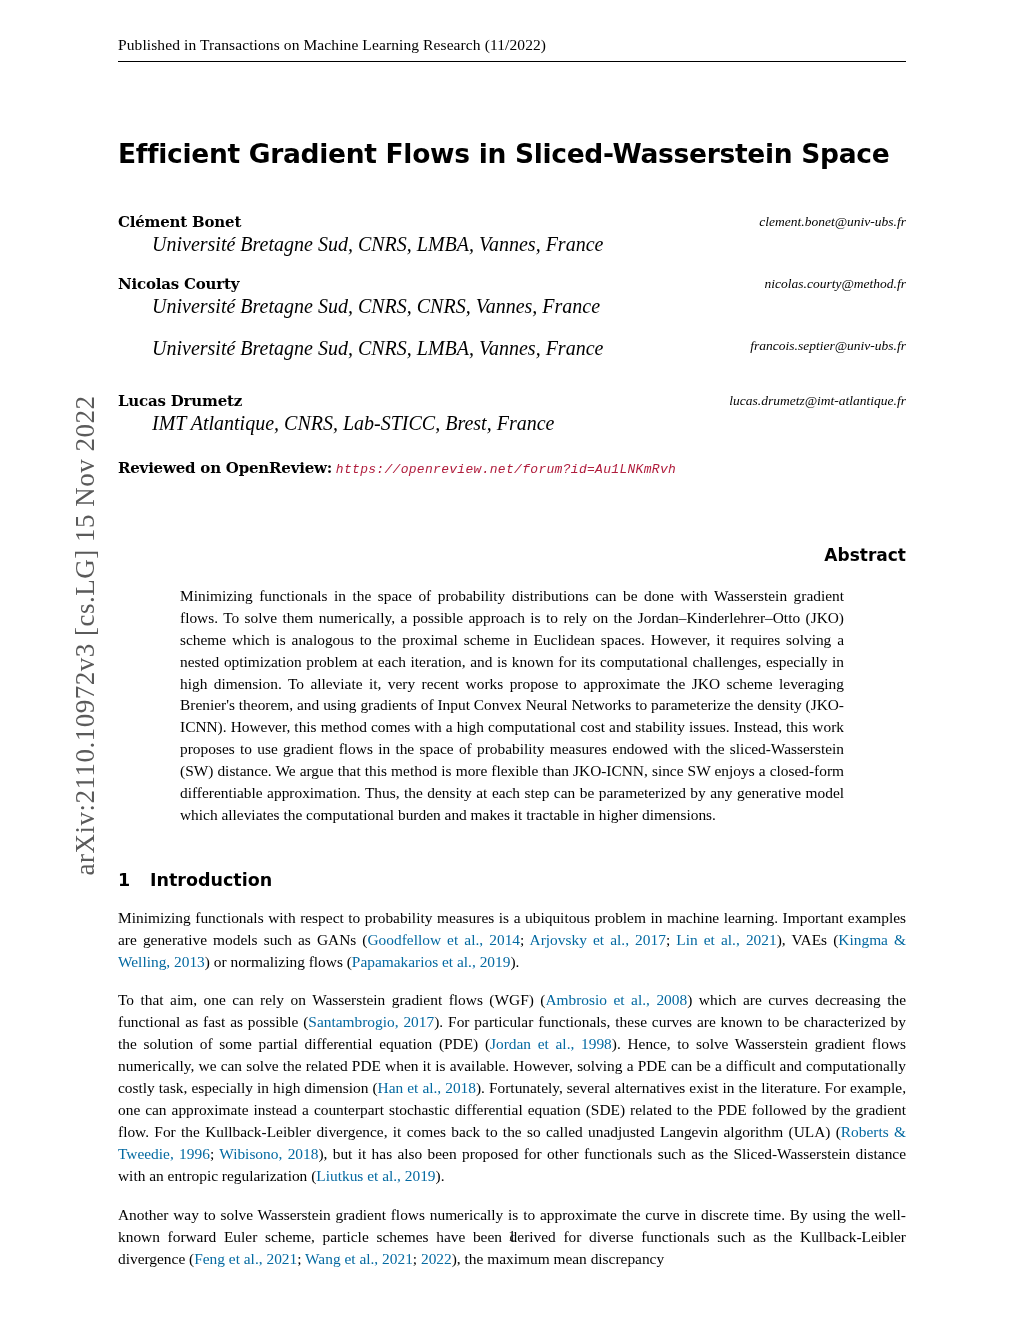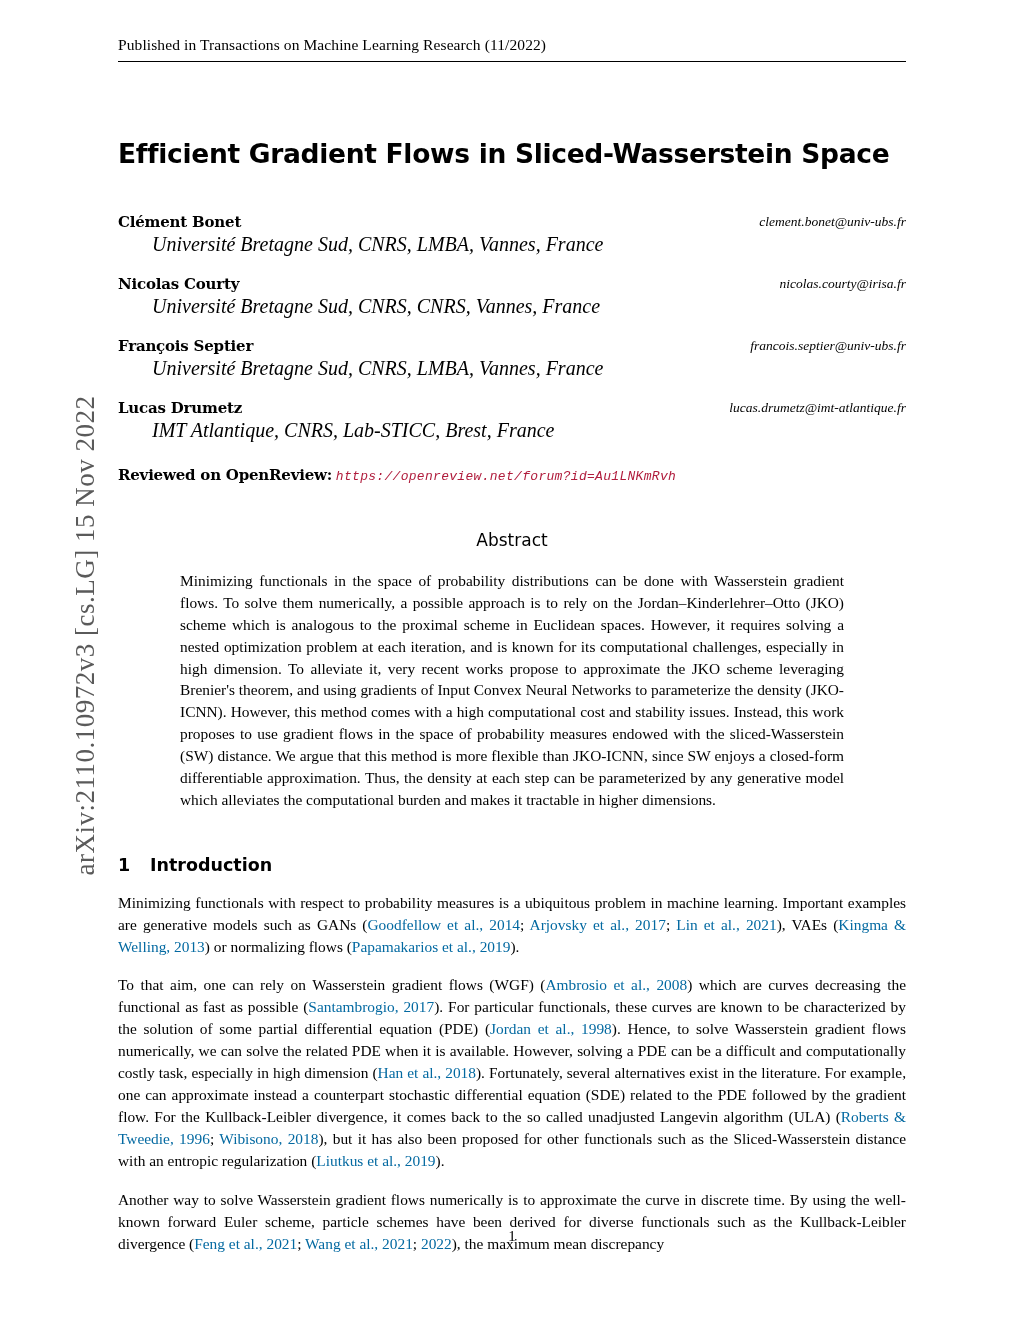--- a/index.html
+++ b/index.html
@@ -93,24 +93,24 @@
   }
   .reviewed .url {
     font-family: Liberation Mono, monospace;
     font-style: italic;
     color: #b01c3c;
     font-size: 13px;
     letter-spacing: 0.3px;
     margin-top: 36px;
   }
   .abstract-head {
-    margin-top: 46px;
-    text-align: center;
+    margin-top: 68px;
+    text-align: right;
     font-family: "DejaVu Sans", sans-serif;
-    font-weight: normal;
+    font-weight: bold;
     font-size: 17px;
   }
   .abstract-body {
     margin: 20px auto 16px auto;
     width: 664px;
     font-size: 15.4px;
     line-height: 1.42;
     text-align: justify;
   }
   .section-head {
@@ -158,25 +158,24 @@
 
       <div class="author-block">
         <div class="author-name">Clément Bonet</div>
         <div class="author-affil">Université Bretagne Sud, CNRS, LMBA, Vannes, France</div>
         <div class="author-email">clement.bonet@univ-ubs.fr</div>
       </div>
 
       <div class="author-block">
         <div class="author-name">Nicolas Courty</div>
         <div class="author-affil">Université Bretagne Sud, CNRS, CNRS, Vannes, France</div>
-        <div class="author-email">nicolas.courty@irisa.fr</div>
-      </div>
-
-      <div class="author-block">
-        <div class="author-name">François Septier</div>
+        <div class="author-email">nicolas.courty@method.fr</div>
+      </div>
+
+      <div class="author-block">
         <div class="author-affil">Université Bretagne Sud, CNRS, LMBA, Vannes, France</div>
         <div class="author-email">francois.septier@univ-ubs.fr</div>
       </div>
 
       <div class="author-block">
         <div class="author-name">Lucas Drumetz</div>
         <div class="author-affil">IMT Atlantique, CNRS, Lab-STICC, Brest, France</div>
         <div class="author-email">lucas.drumetz@imt-atlantique.fr</div>
       </div>
 

